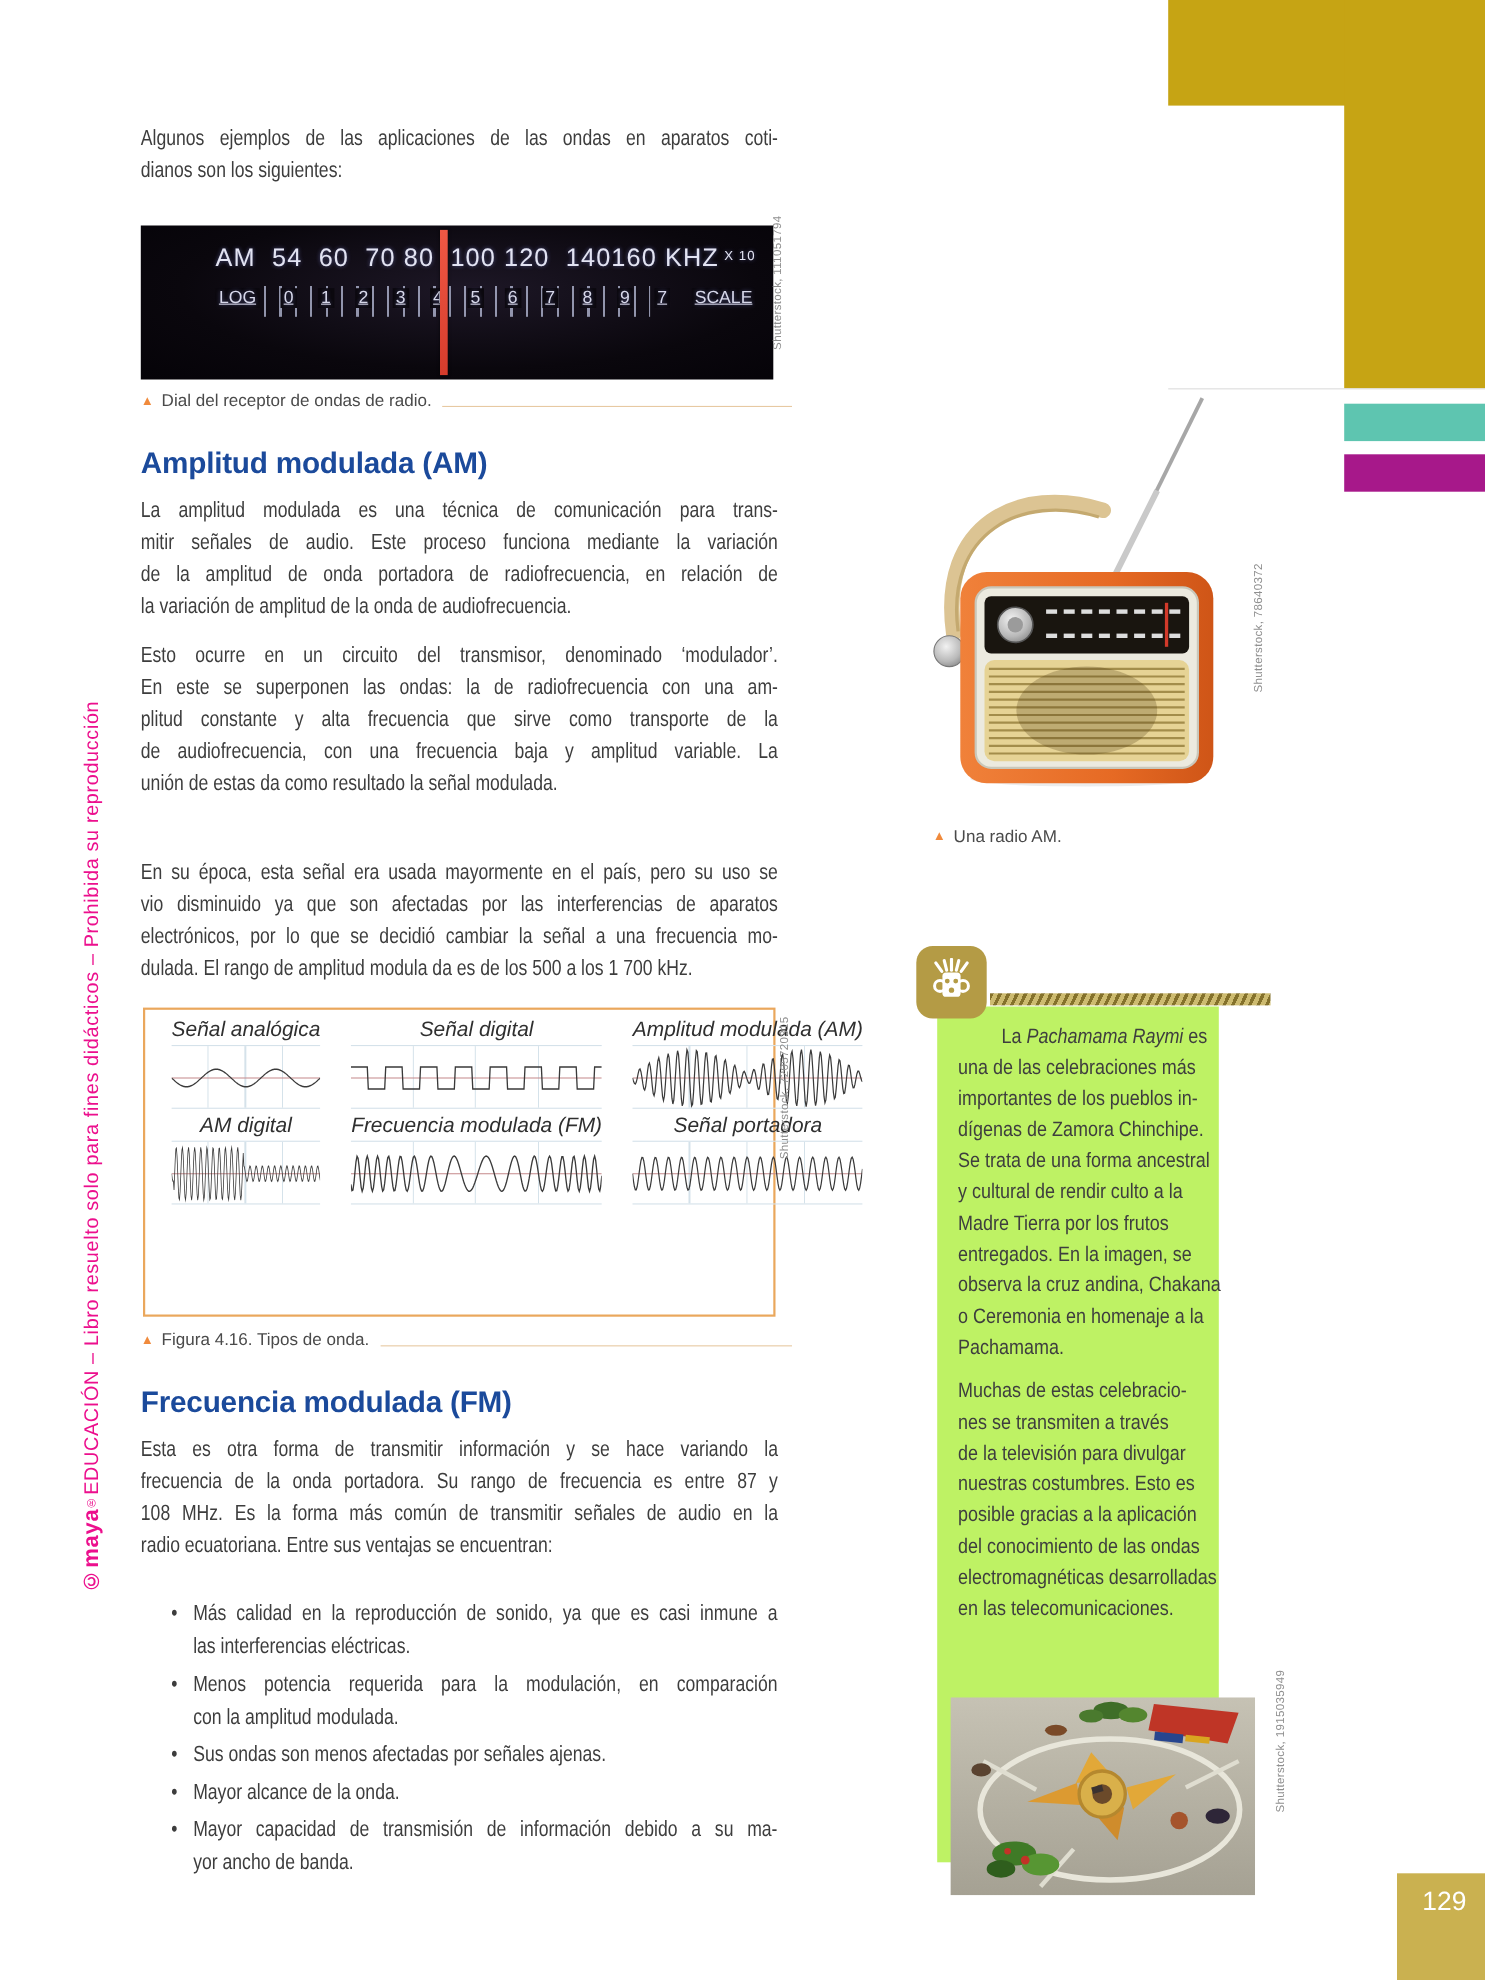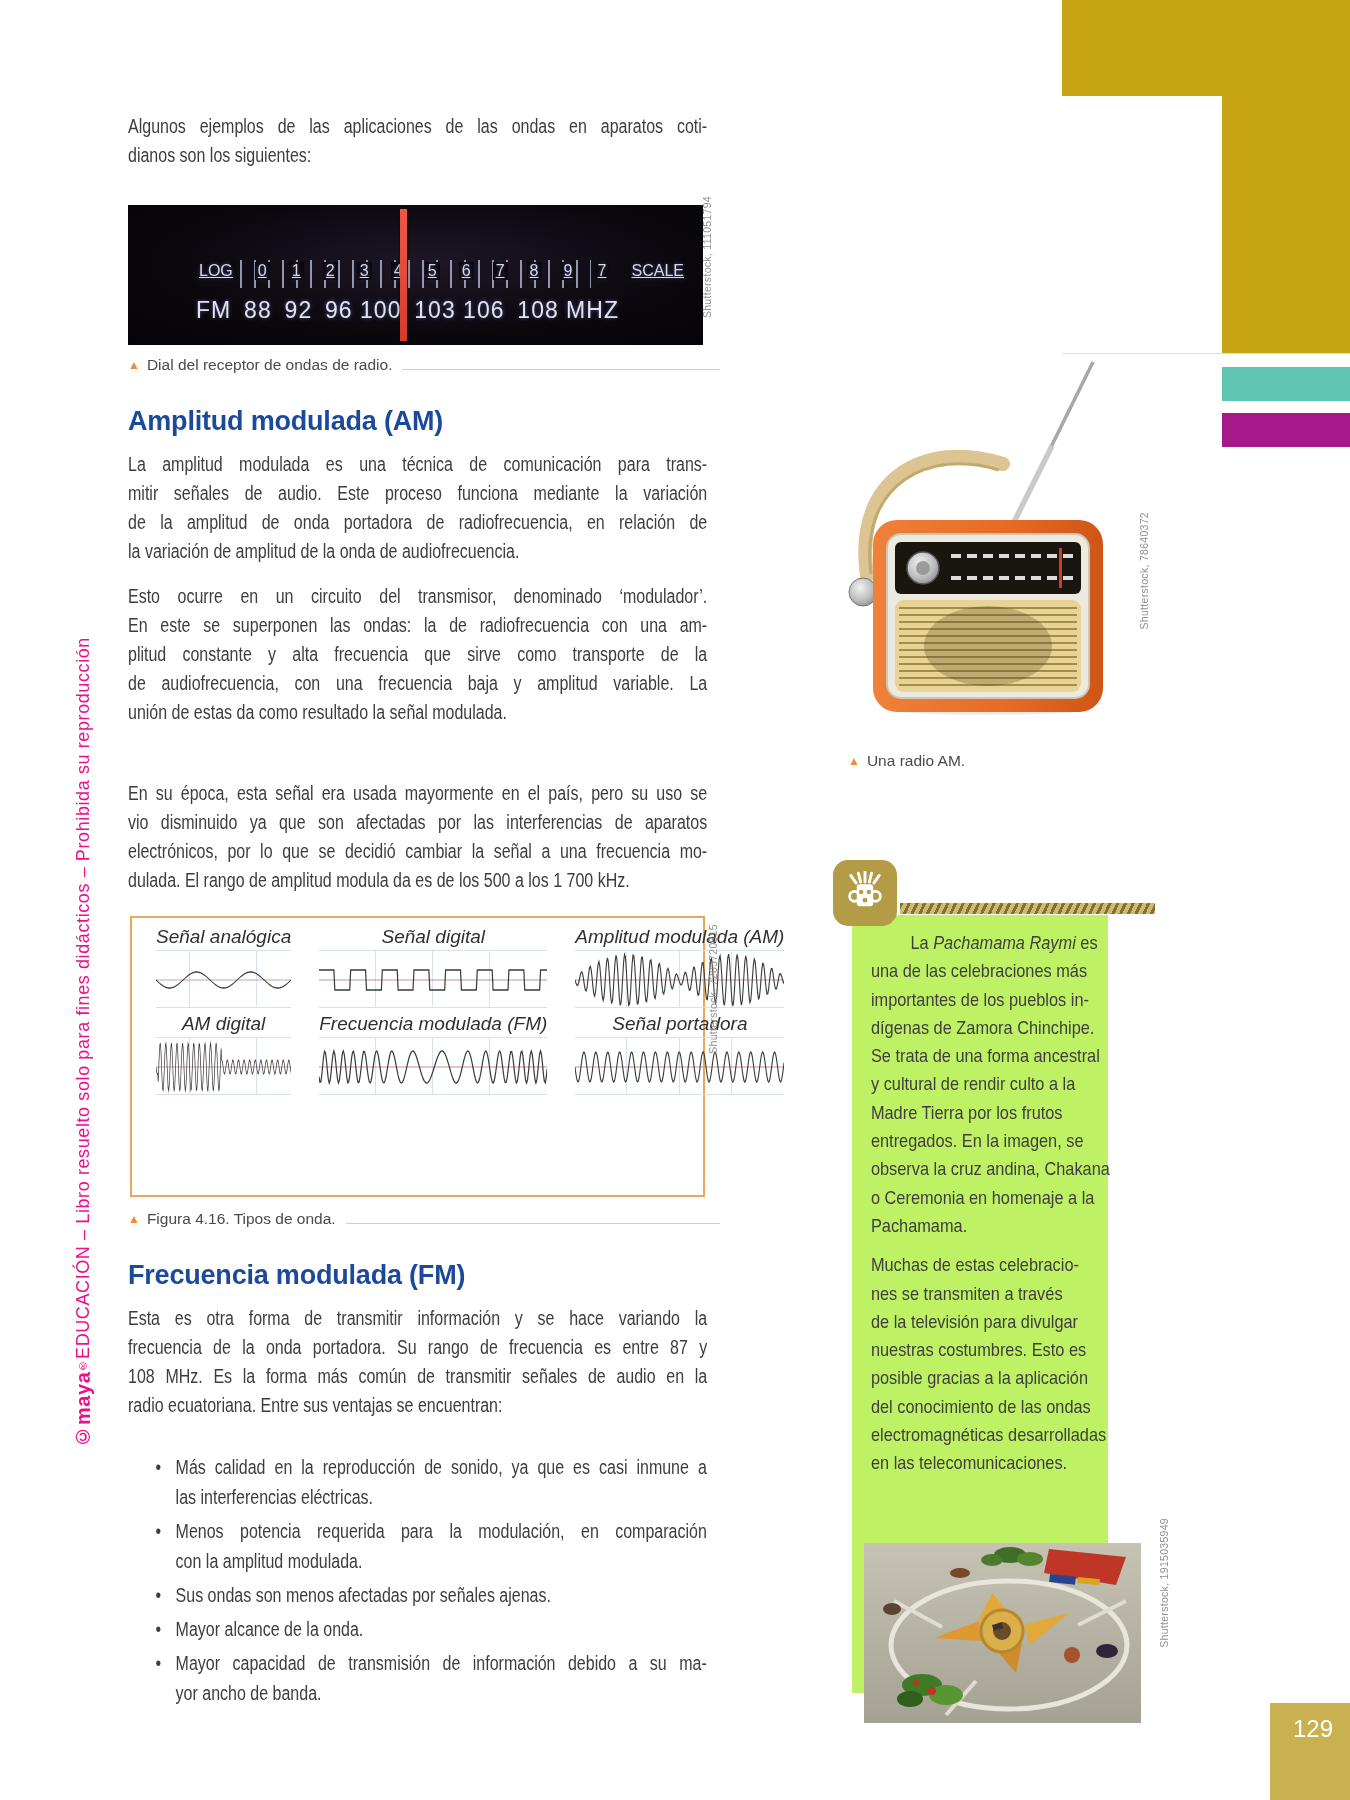--- a/index.html
+++ b/index.html
@@ -140,42 +140,38 @@
     <span class="brand">©maya</span><span class="reg">®</span><span>EDUCACIÓN – Libro resuelto solo para fines didácticos – Prohibida su reproducción</span>
   </div>
 
   <div class="para" style="top:112px">
       <div class="ln jl">Algunos ejemplos de las aplicaciones de las ondas en aparatos coti-</div>
       <div class="ln">dianos son los siguientes:</div>
     </div>
 
   <div class="dial">
     <div class="dial-ticks"></div>
+    <div class="dial-row dial-row1">
+      <span style="display:contents"><span class="dial-item">AM</span><span class="dial-item">54</span><span class="dial-item">60</span><span class="dial-item">70 80</span><span class="dial-item">100 120</span><span class="dial-item">140160 KHZ</span></span>
+      <span class="dial-item dial-x10">X 10</span>
+    </div>
     <div class="dial-row dial-row2">
         <span class="dial-item">LOG</span>
         <span class="dial-item">0</span>
         <span class="dial-item">1</span>
         <span class="dial-item">2</span>
         <span class="dial-item">3</span>
         <span class="dial-item">4</span>
         <span class="dial-item">5</span>
         <span class="dial-item">6</span>
         <span class="dial-item">7</span>
         <span class="dial-item">8</span>
         <span class="dial-item">9</span>
         <span class="dial-item">7</span>
         <span class="dial-item">SCALE</span>
-      </div>
-    <div class="dial-row dial-row3">
-        <span class="dial-item">FM</span>
-        <span class="dial-item">88</span>
-        <span class="dial-item">92</span>
-        <span class="dial-item">96 100</span>
-        <span class="dial-item">103 106</span>
-        <span class="dial-item">108 MHZ</span>
       </div>
     <div class="dial-needle"></div>
   </div>
   <div class="vcredit" style="left:701px; top:196px;">Shutterstock, 111051794</div>
 
   <div class="caption" style="left:128px; top:356px; width:592px;">
     <span class="tri">▲</span>
     <span>Dial del receptor de ondas de radio.</span>
     <span class="rule"></span>
   </div>

